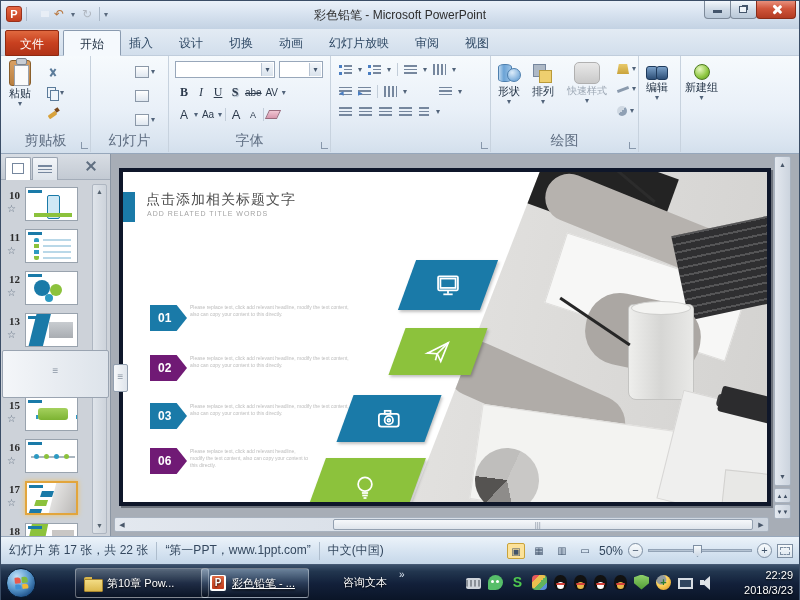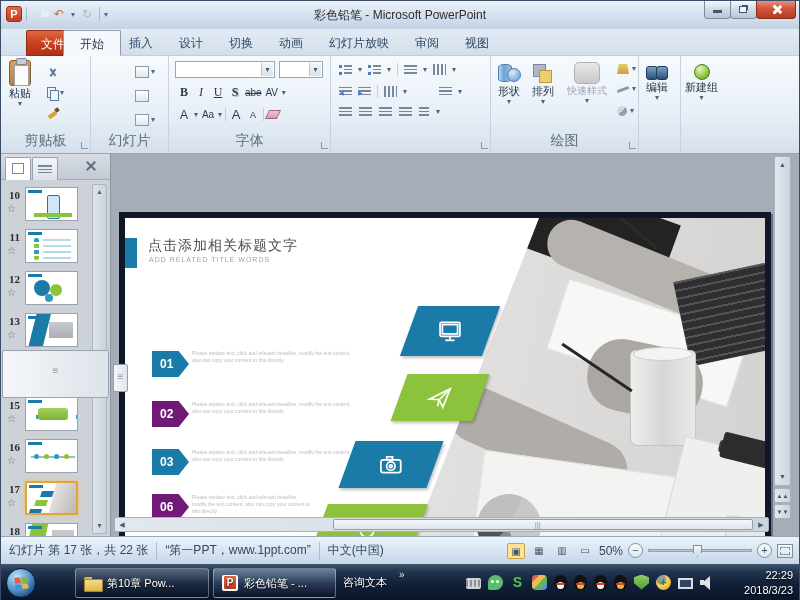--- a/index.html
+++ b/index.html
@@ -27,21 +27,21 @@
   .ic-min { position:absolute; left:8px; bottom:5px; width:9px; height:3px; background:#44556b; }
   .ic-rest { position:absolute; left:8px; top:5px; width:8px; height:7px; border:1px solid #44556b; background:#eef3f8; box-shadow:2px -2px 0 -1px #44556b; }
   .ic-x { position:absolute; left:14px; top:3px; width:11px; height:11px; }
   .ic-x::before,.ic-x::after { content:""; position:absolute; left:5px; top:0; width:2.5px; height:11px; background:#fff; border-radius:1px; }
   .ic-x::before { transform:rotate(45deg);} .ic-x::after { transform:rotate(-45deg);}
 
   
   #tabrow { position:absolute; left:0; top:28px; width:100%; height:27px;
     background:linear-gradient(#e3ebf4,#d2deec); border-bottom:1px solid #c0cddc; }
   .tab { position:absolute; top:1px; height:26px; line-height:26px; text-align:center; color:#2e4864; font-size:12px; }
-  .tab.file { left:4px; width:54px; color:#fff; background:linear-gradient(#e0693f,#c8401f 50%,#b03318); border-radius:2px 2px 0 0; border:1px solid #8f2a12;margin-left:21px; }
+  .tab.file { left:4px; width:54px; color:#fff; background:linear-gradient(#e0693f,#c8401f 50%,#b03318); border-radius:2px 2px 0 0; border:1px solid #8f2a12; }
   .tab.active { background:#f5f9fd; border:1px solid #8a9bb0; border-bottom:1px solid #f5f9fd; border-radius:2px 2px 0 0; color:#1f2f42; }
   #ribbon-collapse { position:absolute; right:52px; top:38px; color:#5f7档白; color:#5f738a; font-size:10px; }
   #helpbtn { position:absolute; right:18px; top:32px; width:17px; height:17px; border-radius:50%;
     background:radial-gradient(circle at 35% 30%,#9cc6ef,#3f83c9 60%,#23619f); color:#fff; font-weight:bold; text-align:center; line-height:17px; font-size:11px; border:1px solid #1d4f85; }
 
   
   #ribbon { position:absolute; left:0; top:55px; width:100%; height:98px;
     background:linear-gradient(#f6fafd 0%,#e9f0f8 55%,#dce6f1 85%,#d3dfec 100%); border-bottom:1px solid #96a7bb; }
   .rgroup { position:absolute; top:0; height:96px; border-right:1px solid #c7d2de; }
   .glabel { position:absolute; bottom:2px; left:0; right:0; text-align:center; font-size:14px; color:#5f6e82; }
@@ -131,21 +131,21 @@
   .t17::after { content:""; position:absolute; left:14px; top:8px; width:12px; height:6px; background:#1a7aa8; transform:skewX(-18deg); box-shadow:-3px 9px 0 #8cc23c,-6px 18px 0 #1a7aa8; }
   .t18::before { content:""; position:absolute; left:2px; top:-4px; width:16px; height:46px; background:#8cc23c; transform:rotate(12deg); }
   .t18::after { content:""; position:absolute; right:3px; top:6px; width:22px; height:22px; background:#c9c7c5; }
   #side-scroll { position:absolute; right:3px; top:30px; width:15px; bottom:2px; background:linear-gradient(90deg,#dfe4ea,#cdd3db); border:1px solid #aeb6c1; border-radius:2px; }
   .sarr { position:absolute; left:0; right:0; height:14px; text-align:center; font-size:7px; color:#55626f; line-height:14px; }
   #side-thumbtrack { position:absolute; left:1px; right:1px; top:196px; height:48px; background:linear-gradient(90deg,#f4f6f9,#dde3ea); border:1px solid #9aa4b1; border-radius:2px; }
   #side-thumbtrack::after { content:"≡"; position:absolute; left:0; right:0; top:14px; text-align:center; color:#8a95a3; font-size:10px; }
 
   
   #canvas { position:absolute; left:111px; top:0; right:0; height:382px; }
-  #slide { position:absolute; left:7px; top:14px; width:652px; height:338px; background:#fff; border:6px solid #0f172a; box-shadow:2px 2px 0 rgba(60,66,76,.55); overflow:hidden;margin-top:44px; }
+  #slide { position:absolute; left:7px; top:14px; width:652px; height:338px; background:#fff; border:4px solid #0f172a; box-shadow:2px 2px 0 rgba(60,66,76,.55); overflow:hidden; }
   
   #photo { position:absolute; inset:0; clip-path:polygon(64.7% 0,100% 0,100% 100%,44.8% 100%);
     background:linear-gradient(100deg,#f1f0ef 0%,#e3e2e0 45%,#d3d2d0 100%); }
   .ph { position:absolute; }
   .ph-cloth { left:388px; top:-22px; width:160px; height:74px; background:#232323; transform:rotate(20deg); }
   .ph-arm1 { left:416px; top:34px; width:220px; height:48px; background:#b6b2ae; border-radius:26px; transform:rotate(22deg); }
   .ph-paper1 { left:428px; top:88px; width:190px; height:74px; background:#f7f7f6; border:1px solid #dddcda; transform:rotate(18deg); }
   .ph-laptop { left:556px; top:52px; width:110px; height:86px; background:#2f2f31; transform:rotate(-12deg);
     background-image:repeating-linear-gradient(rgba(255,255,255,.18) 0 2px,transparent 2px 8px); }
   .ph-pen1 { left:470px; top:6px; width:70px; height:3px; background:#2c2c2c; transform:rotate(40deg); }
@@ -631,21 +631,21 @@
           <i class="f1"></i>
           <i class="f2"></i>
           <i class="f3"></i>
           <i class="f4"></i>
         </span>
     </div>
     <div class="tbtn" style="left:58px;width:134px;margin-left:16px;">
       <span class="folder-ic"></span>
       <span>第10章 Pow...</span>
     </div>
-    <div class="tbtn active" style="left:212px;width:123px;">
+    <div class="tbtn active" style="left:200px;width:108px;text-decoration:underline;">
       <span class="ppt-ic"></span>
       <span>彩色铅笔 - ...</span>
     </div>
     <div id="task-plain" style="left:342px;">咨询文本</div>
     <div id="tb-overflow" style="left:398px;">»</div>
 
     <div id="tray">
       <span class="tico kb"></span>
       <span class="tico wechat"></span>
       <span class="tico sogou">S</span>

